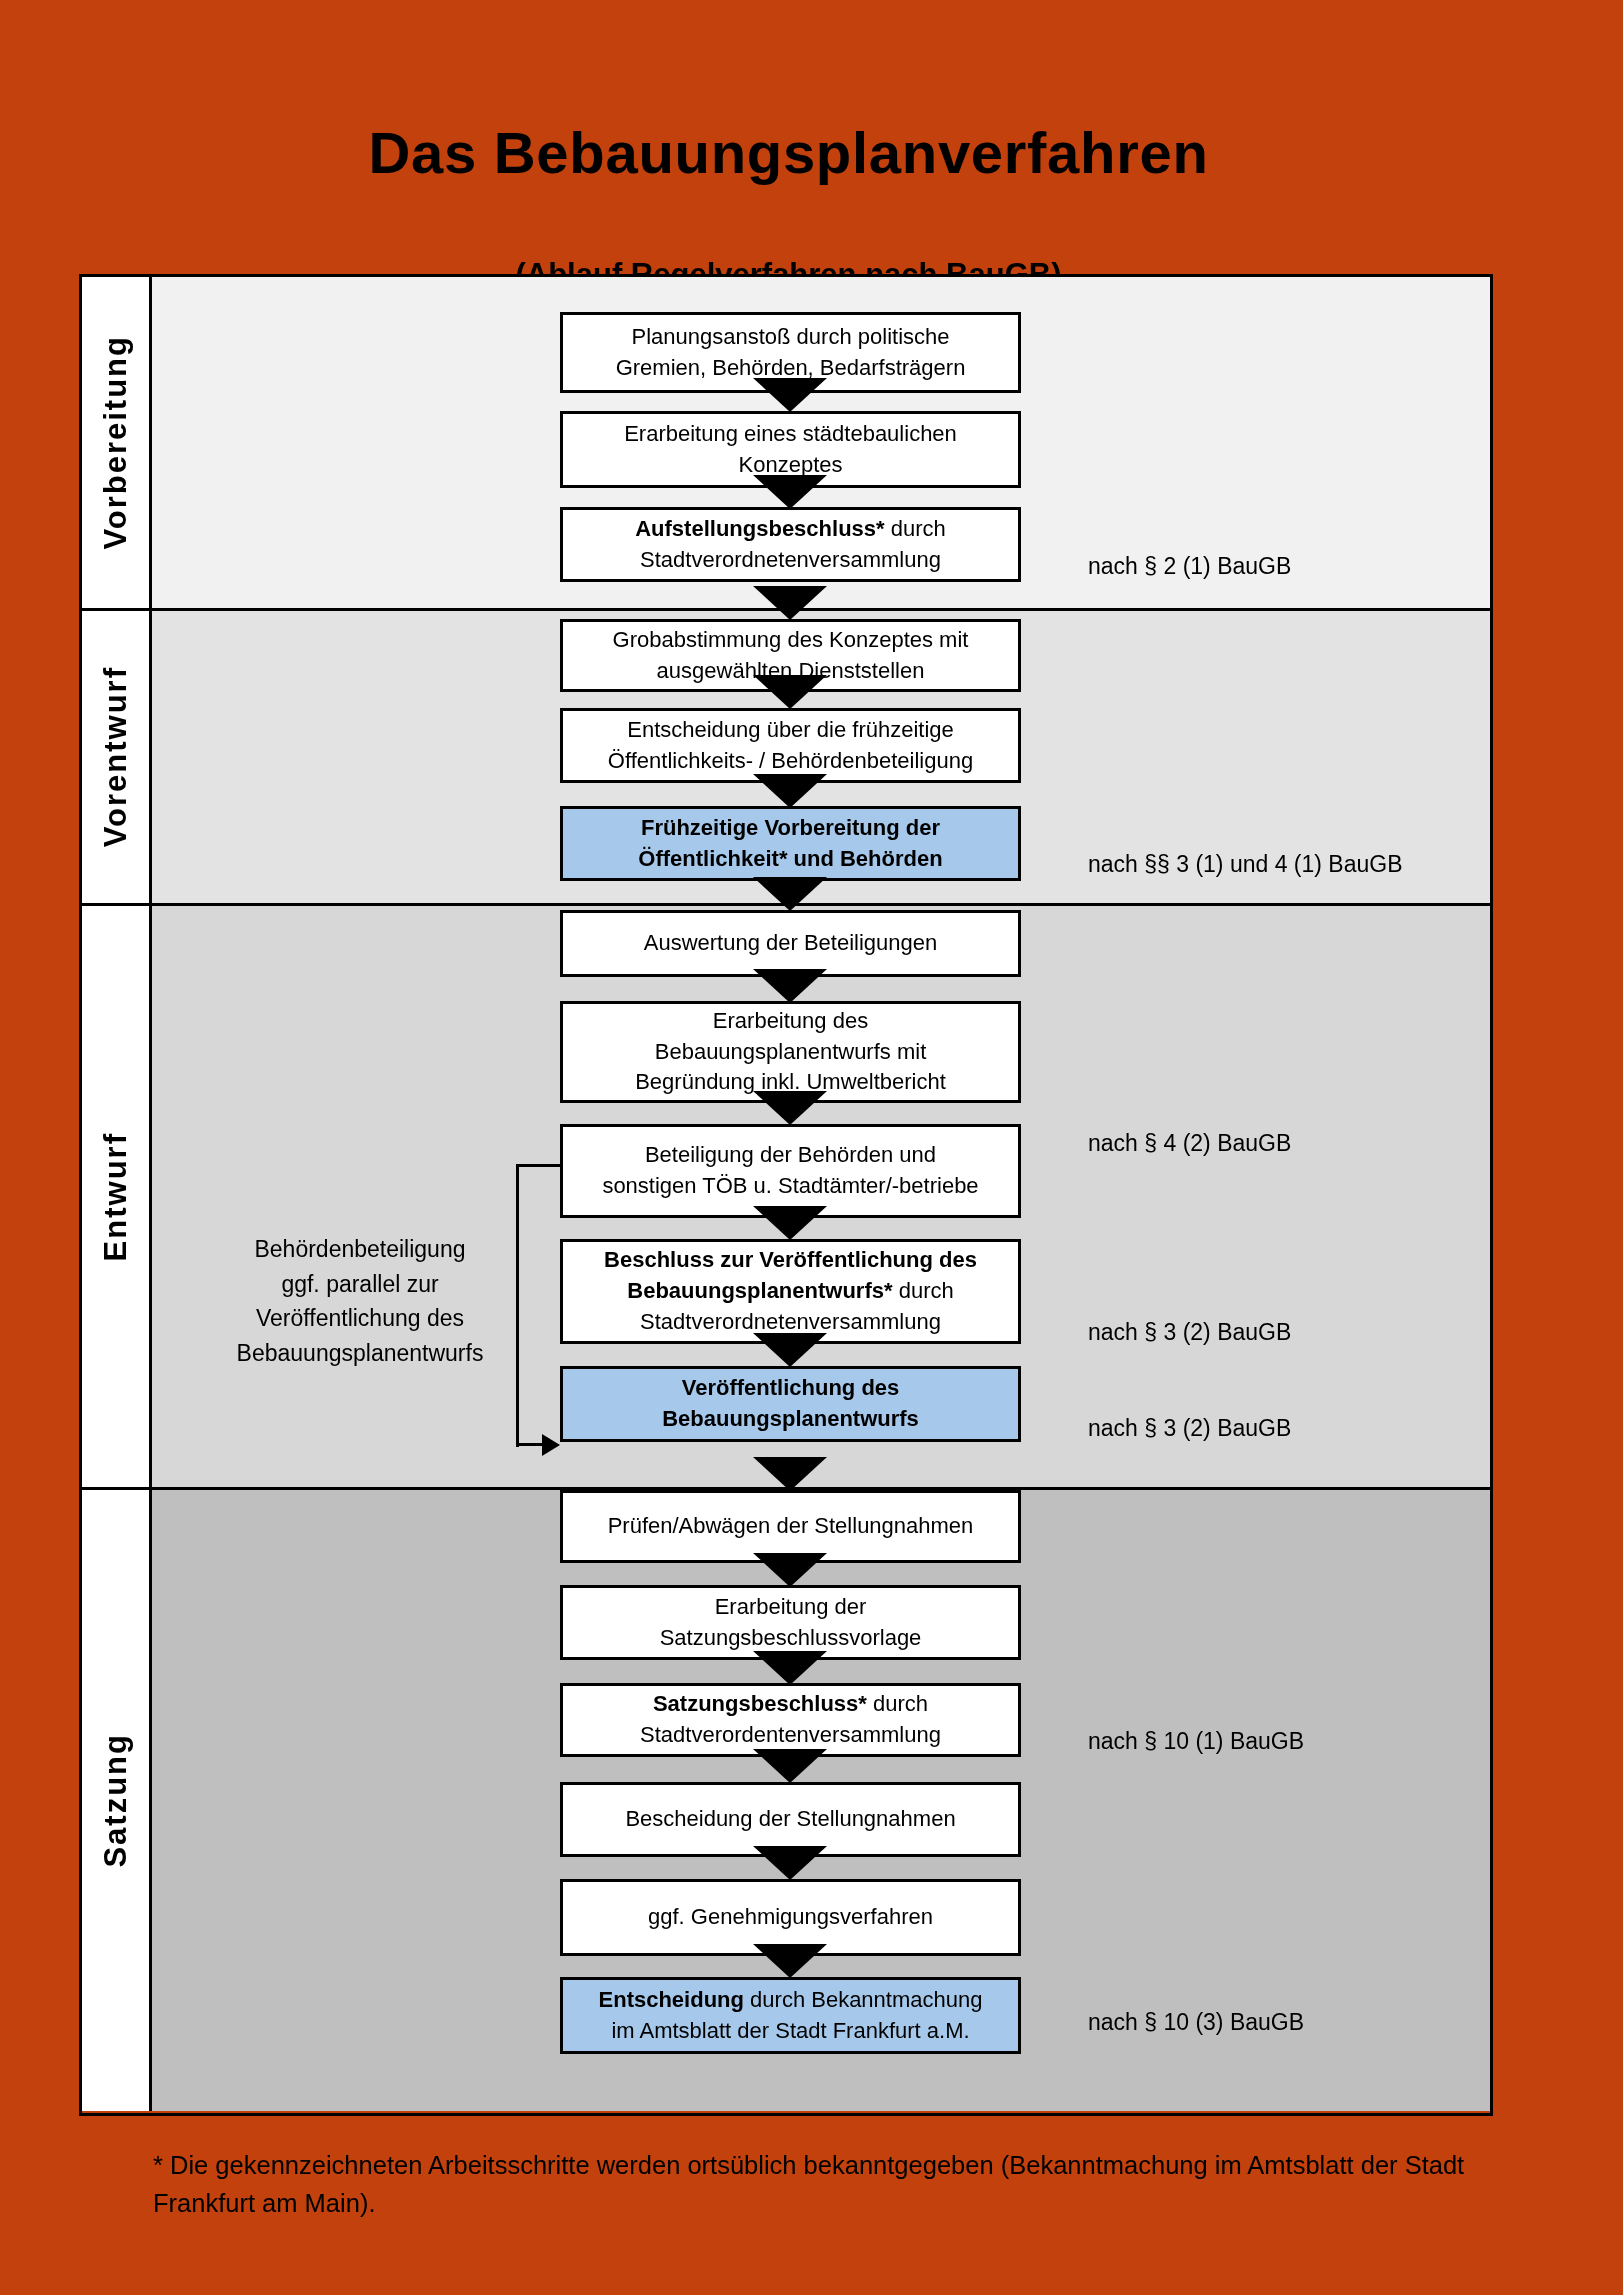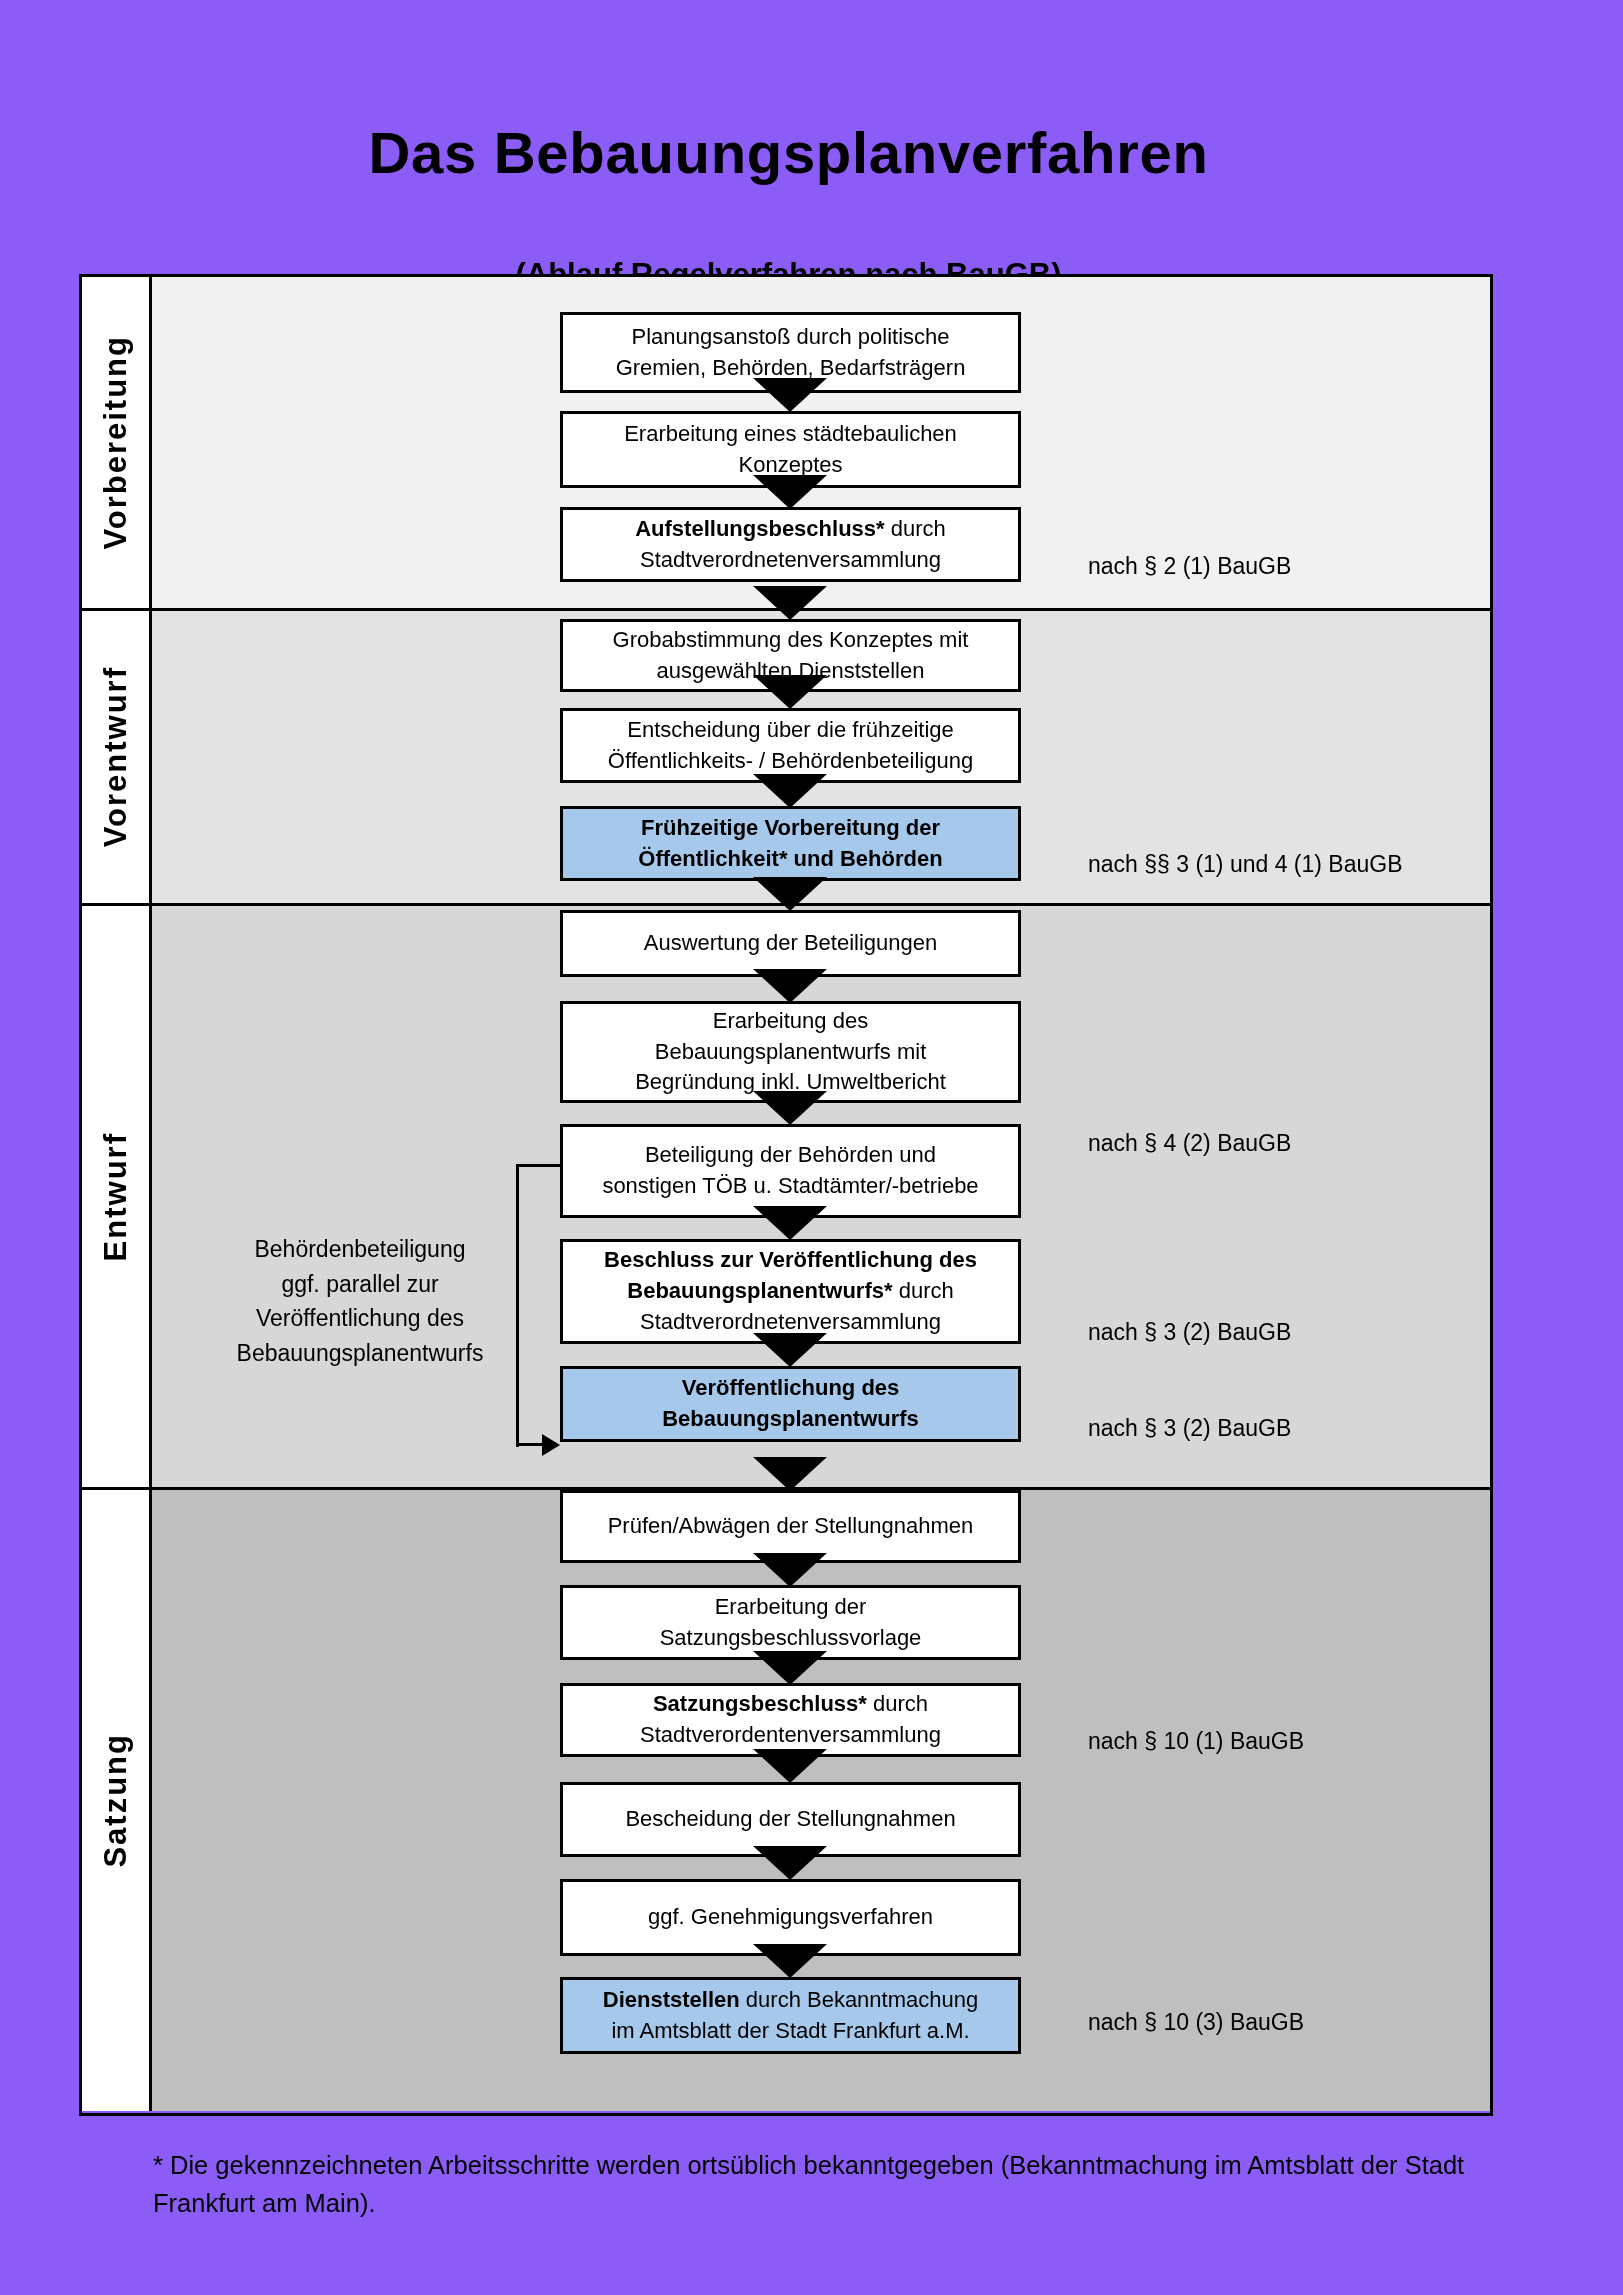--- a/index.html
+++ b/index.html
@@ -1,16 +1,16 @@
 <!DOCTYPE html>
 <html style="font-size:10.5px"><head>
 <meta charset="utf-8">
 <style>
   html,body{margin:0;padding:0;background:#fff;}
-  .page{position:relative;width:1623px;height:2295px;background:#8b5cf6;
+  .page{position:relative;width:1623px;height:2295px;background:#c2410c;
         font-family:"Liberation Sans",sans-serif;color:#000;overflow:hidden;}
   .title{position:absolute;top:119px;left:0;width:1577px;text-align:center;
          font-size:58px;font-weight:bold;letter-spacing:0.7px;}
   .subtitle{position:absolute;top:220px;left:0;width:1577px;text-align:center;
             font-size:31px;font-weight:bold;margin-top:37px;}
   .frame{position:absolute;left:79px;top:274px;width:1414px;height:1842px;
          border:3.9px solid #000;box-sizing:border-box;}
   .band{display:flex;box-sizing:border-box;width:100%;}
   .band + .band{border-top:3.9px solid #000;}
   .band .side{width:67px;background:#fff;border-right:3.9px solid #000;
@@ -152,21 +152,21 @@
     <div class="arrow" style="top:1749px"></div>
     <div class="node" style="top:1782px;height:75px">
         <div class="nline"><span>Bescheidung der Stellungnahmen</span></div>
       </div>
     <div class="arrow" style="top:1846px"></div>
     <div class="node" style="top:1879px;height:77px">
         <div class="nline"><span>ggf. Genehmigungsverfahren</span></div>
       </div>
     <div class="arrow" style="top:1944px"></div>
     <div class="node" style="top: 1977px; height: 77px; background: rgb(166, 200, 234);">
-        <div class="nline"><span style="font-weight: bold;">Dienststellen</span><span> durch Bekanntmachung</span></div>
+        <div class="nline"><span style="font-weight: bold;">Entscheidung</span><span> durch Bekanntmachung</span></div>
         <div class="nline"><span>im Amtsblatt der Stadt Frankfurt a.M.</span></div>
       </div>
 
     <div class="annotation" style="top:553px">nach § 2 (1) BauGB</div>
     <div class="annotation" style="top:851px">nach §§ 3 (1) und 4 (1) BauGB</div>
     <div class="annotation" style="top:1130px">nach § 4 (2) BauGB</div>
     <div class="annotation" style="top:1319px">nach § 3 (2) BauGB</div>
     <div class="annotation" style="top:1415px">nach § 3 (2) BauGB</div>
     <div class="annotation" style="top:1728px">nach § 10 (1) BauGB</div>
     <div class="annotation" style="top:2009px">nach § 10 (3) BauGB</div>

